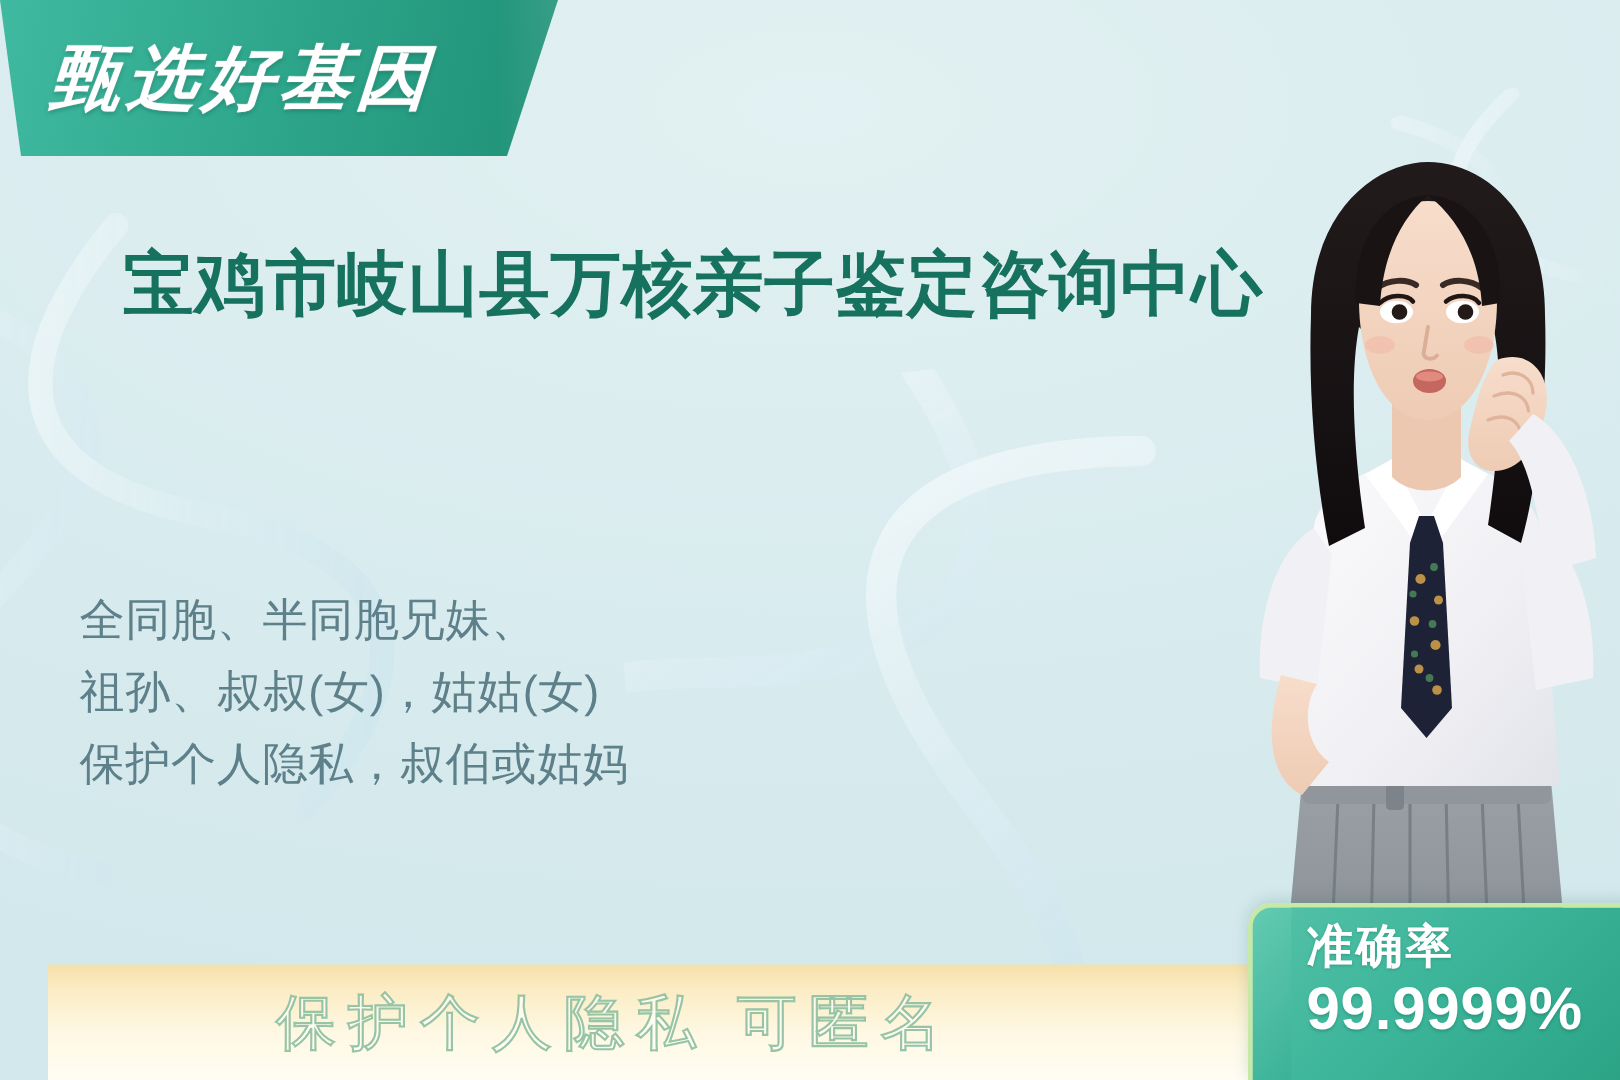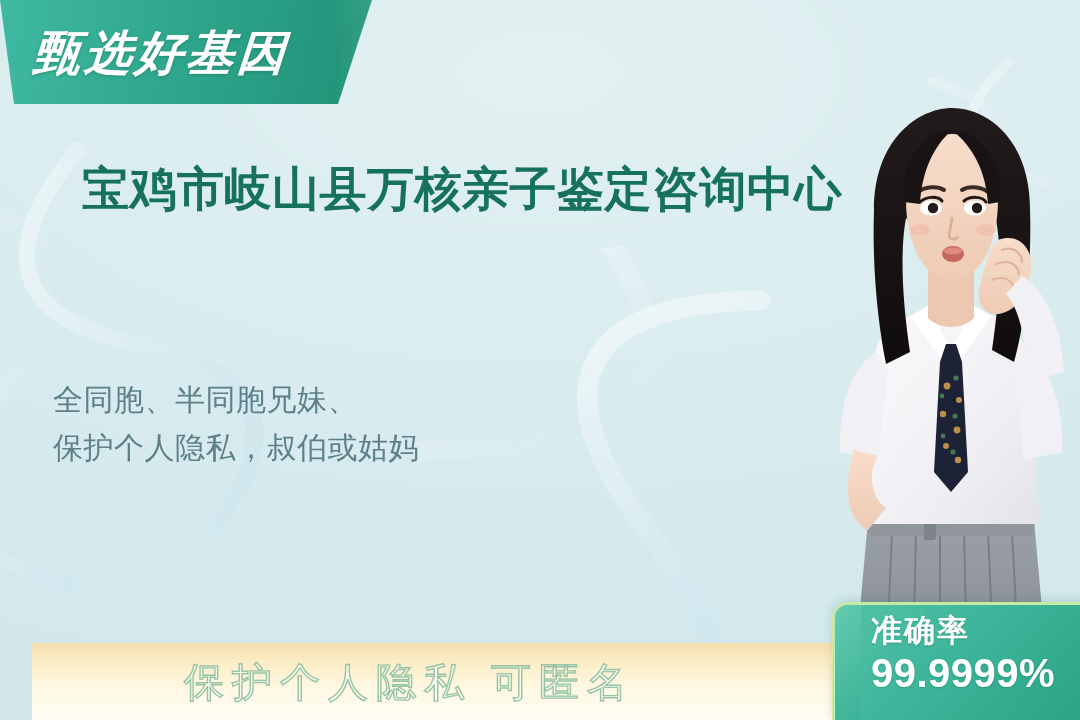--- a/index.html
+++ b/index.html
@@ -67,21 +67,21 @@
     font-size:47px;
     line-height:1.30;
     font-weight:700;
     letter-spacing:.5px;
     margin-left:29px;
   }
 
   
   #description{
     position:absolute;
-    left:53px; top:376px;
+    left:53px; top:390px;
     width:520px;
     color:#5e808a;
     font-size:30px;
     line-height:1.60;
     font-weight:300;
     letter-spacing:.5px;
   }
   #description .line{ white-space:nowrap; }
 
   
@@ -344,20 +344,21 @@
   </div>
 
   <div id="logo-banner">
     <div id="logo-text">甄选好基因</div>
   </div>
 
   <h1 id="headline">宝鸡市岐山县万核亲子鉴定咨询中心</h1>
 
   <div id="description">
     <div class="line">全同胞、半同胞兄妹、</div>
+    <div class="line">祖孙、叔叔(女)，姑姑(女)</div>
     <div class="line">保护个人隐私，叔伯或姑妈</div>
   </div>
 
   <div id="bottom-bar">
     <div id="privacy-text">保护个人隐私 可匿名</div>
   </div>
 
   <div id="accuracy-badge">
     <div id="accuracy-label">准确率</div>
     <div id="accuracy-value">99.9999%</div>

